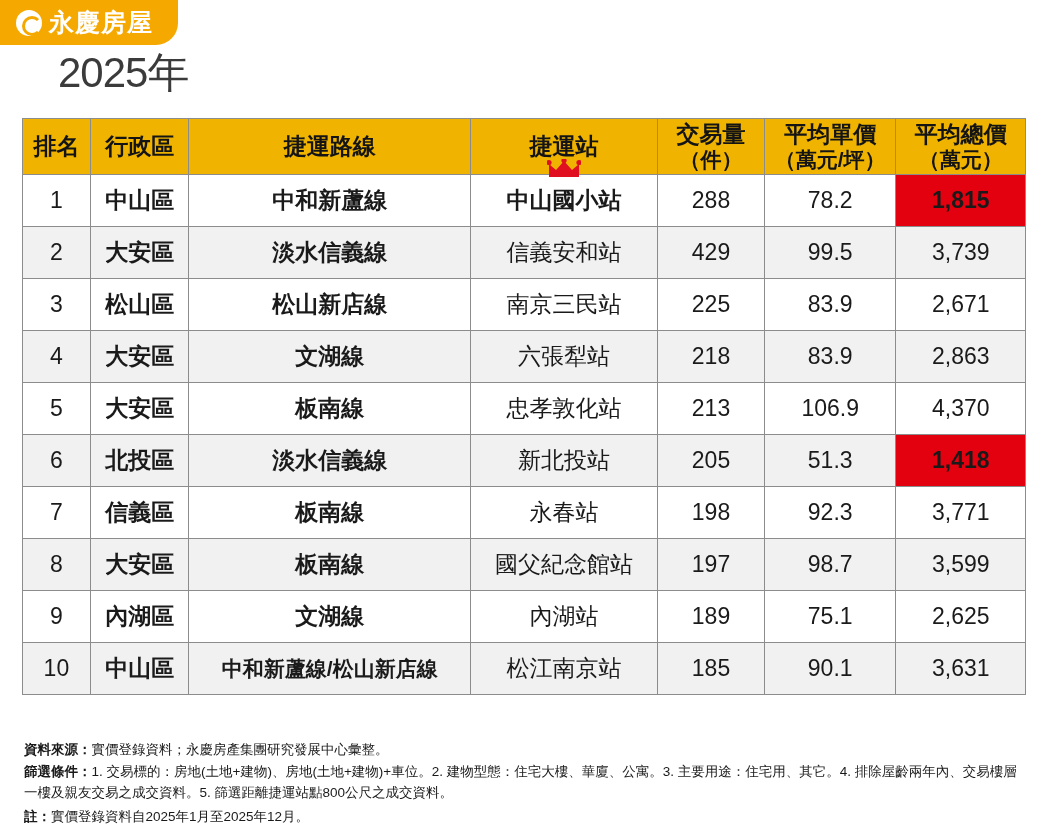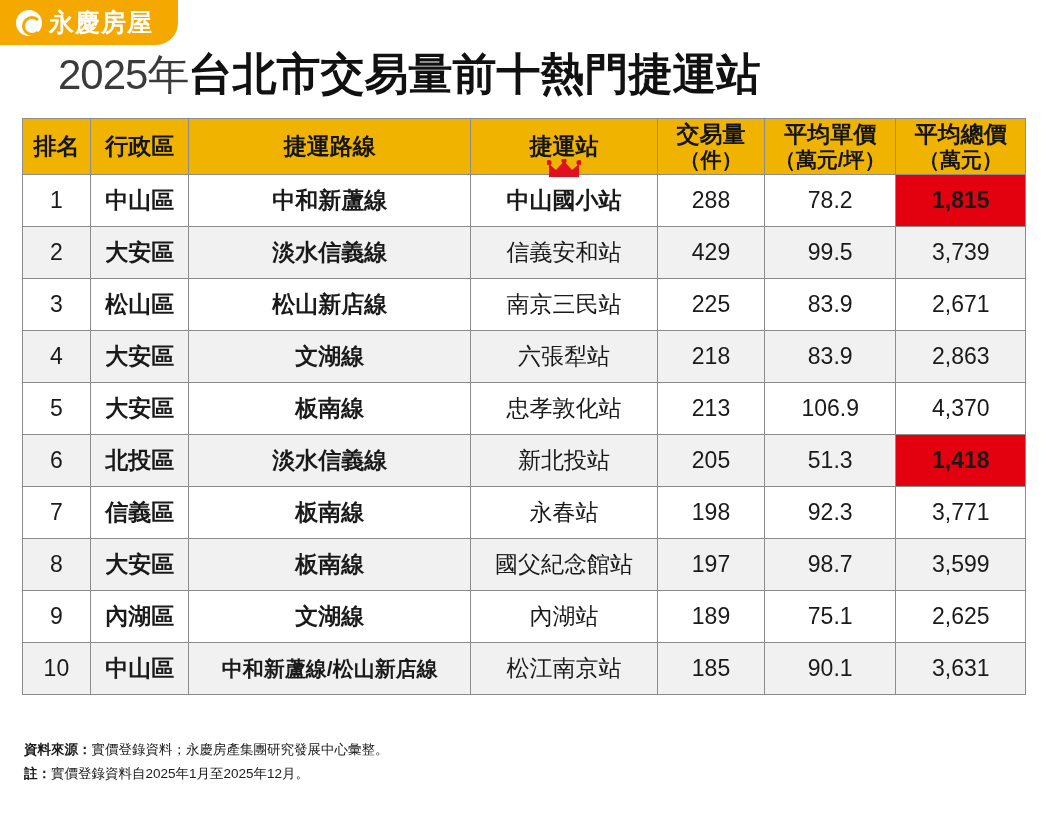--- a/index.html
+++ b/index.html
@@ -165,21 +165,20 @@
 </head>
 <body>
 
 <div class="logo-bar">
   <div class="logo-mark"></div>
   <div class="logo-text">永慶房屋</div>
 </div>
 
 <div class="title-row">
   <span class="title-year">2025年</span>
-  <span class="title-main">台北市交易量前十熱門捷運站</span>
 </div>
 
 <div class="table-wrap">
   <table class="main">
     <colgroup>
       <col class="c-rank">
         <col class="c-dist">
         <col class="c-line">
         <col class="c-stn">
       <col class="c-cnt">
@@ -311,16 +310,19 @@
           <td class="num">3,631</td>
         </tr>
       </tbody>
   </table>
 </div>
 
 <div class="notes">
   <p>
     <span class="lbl">資料來源：</span><span>實價登錄資料；永慶房產集團研究發展中心彙整。</span>
   </p>
+  <p>
+    <span class="lbl">篩選條件：</span><span>1. 交易標的：房地(土地+建物)、房地(土地+建物)+車位。2. 建物型態：住宅大樓、華廈、公寓。3. 主要用途：住宅用、其它。4. 排除屋齡兩年內、交易樓層一樓及親友交易之成交資料。5. 篩選距離捷運站點800公尺之成交資料。</span>
+  </p>
   <p class="note-last">
     <span class="lbl">註：</span><span>實價登錄資料自2025年1月至2025年12月。</span>
   </p>
 </div>
 
 </body></html>

